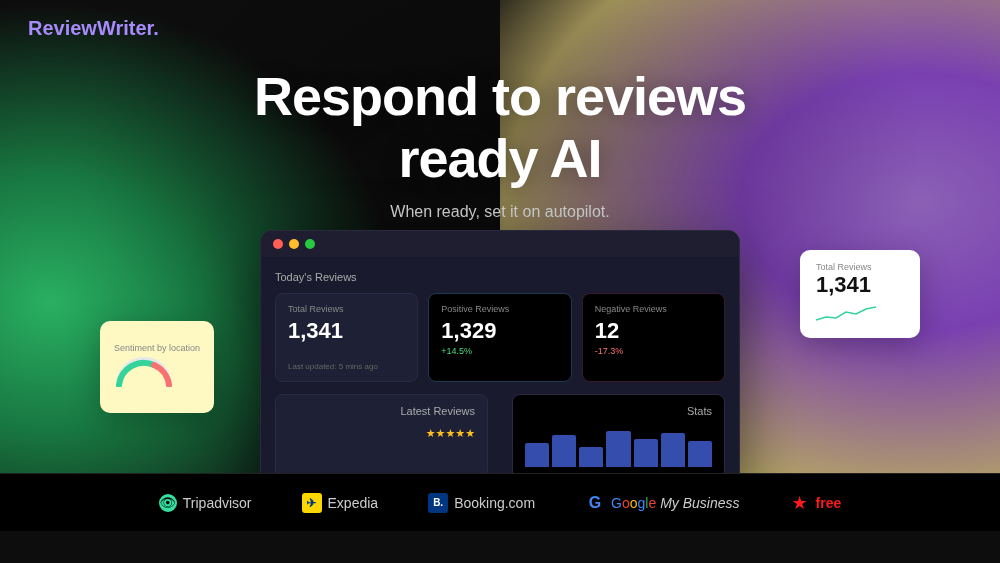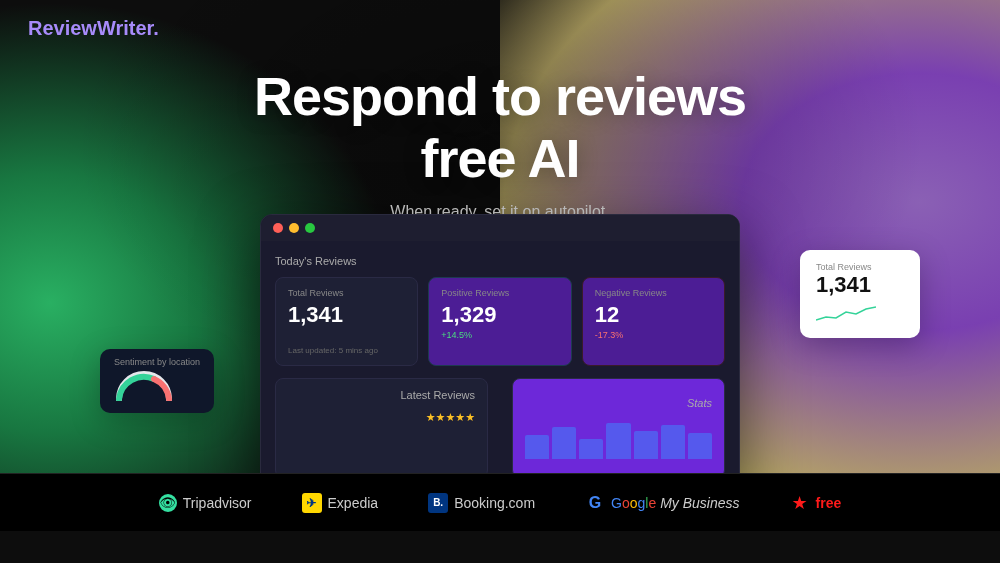--- a/index.html
+++ b/index.html
@@ -194,22 +194,22 @@
     }
 
     .stat-card {
       flex: 1;
       background: #1e2035;
       border-radius: 8px;
       padding: 10px 12px;
       border: 1px solid #2a2a45;
     }
 
-    .stat-card.positive { background: #4c1d95; border-color: #1e3a50; }
-    .stat-card.negative { background: #4c1d95; border-color: #3a1a2a; }
+    .stat-card.positive { background: #000000; border-color: #1e3a50; }
+    .stat-card.negative { background: #000000; border-color: #3a1a2a; }
 
     .stat-label {
       font-size: 9px;
       color: #888;
       margin-bottom: 4px;
     }
 
     .stat-value {
       font-size: 22px;
       font-weight: 700;
@@ -239,25 +239,24 @@
     }
 
     .stars {
       color: #fbbf24;
       font-size: 11px;
       margin-top: 6px;
     }
 
     .stats-chart {
       flex: 1;
-      background: #6d28d9;
+      background: #000000;
       border-radius: 8px;
-      padding: 18px 12px;
+      padding: 10px 12px;
       border: 1px solid #2a2a45;
-      font-style: italic;
     }
 
     .chart-bars {
       display: flex;
       align-items: flex-end;
       gap: 3px;
       height: 40px;
       margin-top: 6px;
     }
 
@@ -298,24 +297,24 @@
       width: 60px;
       height: 20px;
       margin-top: 4px;
     }
 
     .float-card-bottom {
       position: absolute;
       bottom: 60px;
       left: 100px;
       z-index: 8;
-      background: #0f172a;
+      background: #fef9c3;
       color: #333;
       border-radius: 10px;
-      padding: 8px 14px;
+      padding: 22px 14px;
       box-shadow: 0 8px 30px rgba(0,0,0,0.25);
       min-width: 110px;
     }
 
     .float-card-bottom .fc-label {
       font-size: 9px;
       color: #888;
       margin-bottom: 4px;
     }
 
@@ -374,21 +373,21 @@
 
   <nav>
     <div class="nav-logo">
       <span>ReviewWriter</span><span style="color:#a78bfa">.</span>
     </div>
   </nav>
 
   <div class="hero-content">
     <h1 class="hero-title">
       <span>Respond to reviews</span><br>
-      <span>free AI</span>
+      <span>ready AI</span>
     </h1>
     <p class="hero-subtitle">When ready, set it on autopilot.</p>
   </div>
 
   <div class="float-card-top">
     <div class="fc-label">Total Reviews</div>
     <div class="fc-value">1,341</div>
     <svg class="mini-chart" viewBox="0 0 60 20">
       <polyline points="0,18 10,15 20,16 30,10 40,12 50,7 60,5" fill="none" stroke="#34d399" stroke-width="1.5"></polyline>
     </svg>

